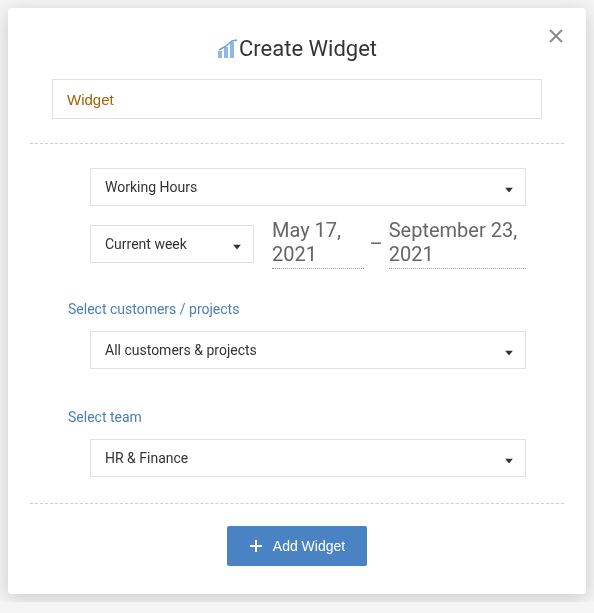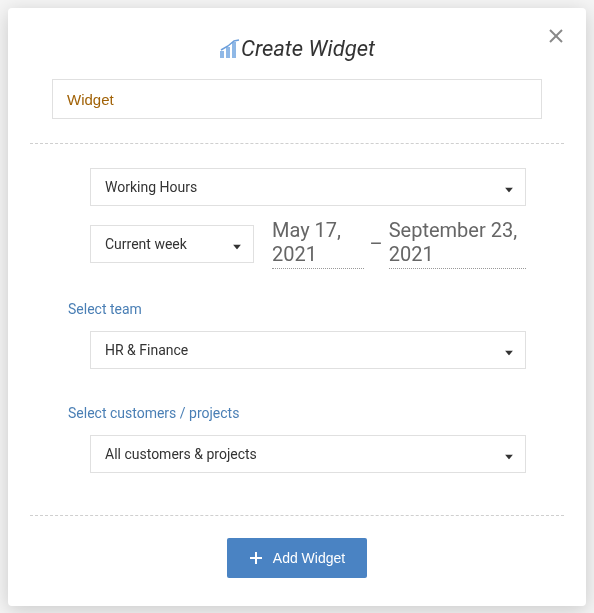--- a/index.html
+++ b/index.html
@@ -38,21 +38,20 @@
       width: 14px;
       height: 14px;
       stroke: #888;
       stroke-width: 2;
     }
     .header {
       display: flex;
       align-items: center;
       justify-content: center;
       padding: 28px 0 18px 0;
-      font-style: italic;
     }
     .header .chart-icon {
       width: 22px;
       height: 20px;
       display: inline-flex;
       align-items: flex-end;
     }
     .header h1 {
       font-size: 22px;
       font-weight: 400;
@@ -214,39 +213,39 @@
         </span>
       </div>
       <div class="date-range">
         <span class="date-val">May 17, 2021</span>
         <span>–</span>
         <span class="date-val">September 23, 2021</span>
       </div>
     </div>
   </div>
 
+  <div class="section" style="padding-bottom:4px;">
+    <span class="section-label">Select customers / projects</span>
+    <div class="select-wrap">
+      <div class="select">
+        <span class="select-text">All customers &amp; projects</span>
+        <span class="caret">
+          <svg width="8" height="5" viewBox="0 0 8 5">
+              <path d="M0 0 L4 5 L8 0 Z" fill="#333"></path>
+            </svg>
+        </span>
+      </div>
+    </div>
+  </div>
+
   <div class="section">
     <span class="section-label">Select team</span>
     <div class="select-wrap">
       <div class="select">
         <span class="select-text">HR &amp; Finance</span>
-        <span class="caret">
-          <svg width="8" height="5" viewBox="0 0 8 5">
-              <path d="M0 0 L4 5 L8 0 Z" fill="#333"></path>
-            </svg>
-        </span>
-      </div>
-    </div>
-  </div>
-
-  <div class="section" style="padding-bottom:4px;">
-    <span class="section-label">Select customers / projects</span>
-    <div class="select-wrap">
-      <div class="select">
-        <span class="select-text">All customers &amp; projects</span>
         <span class="caret">
           <svg width="8" height="5" viewBox="0 0 8 5">
               <path d="M0 0 L4 5 L8 0 Z" fill="#333"></path>
             </svg>
         </span>
       </div>
     </div>
   </div>
 
   <hr class="bottom-divider">

